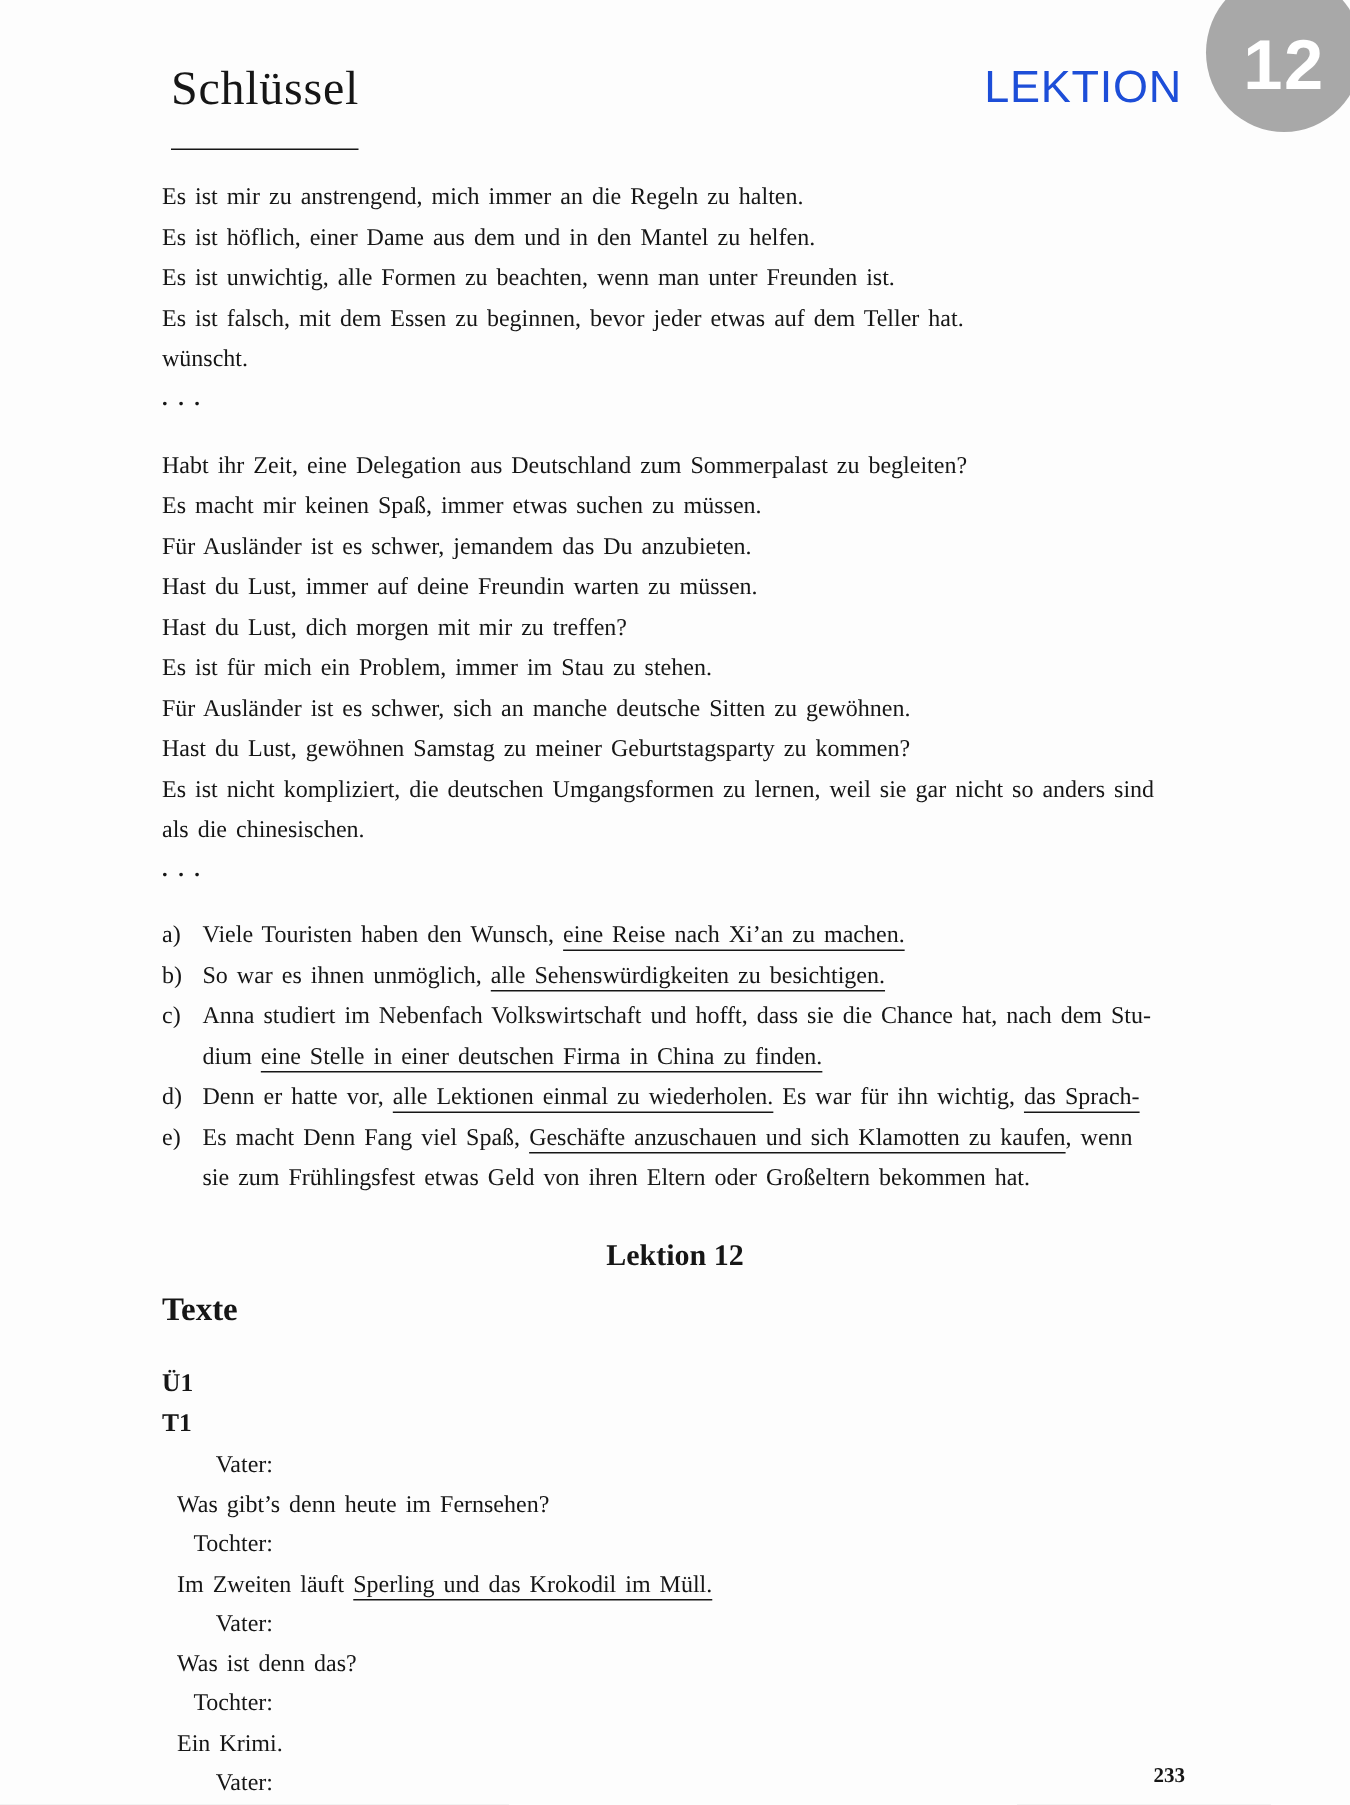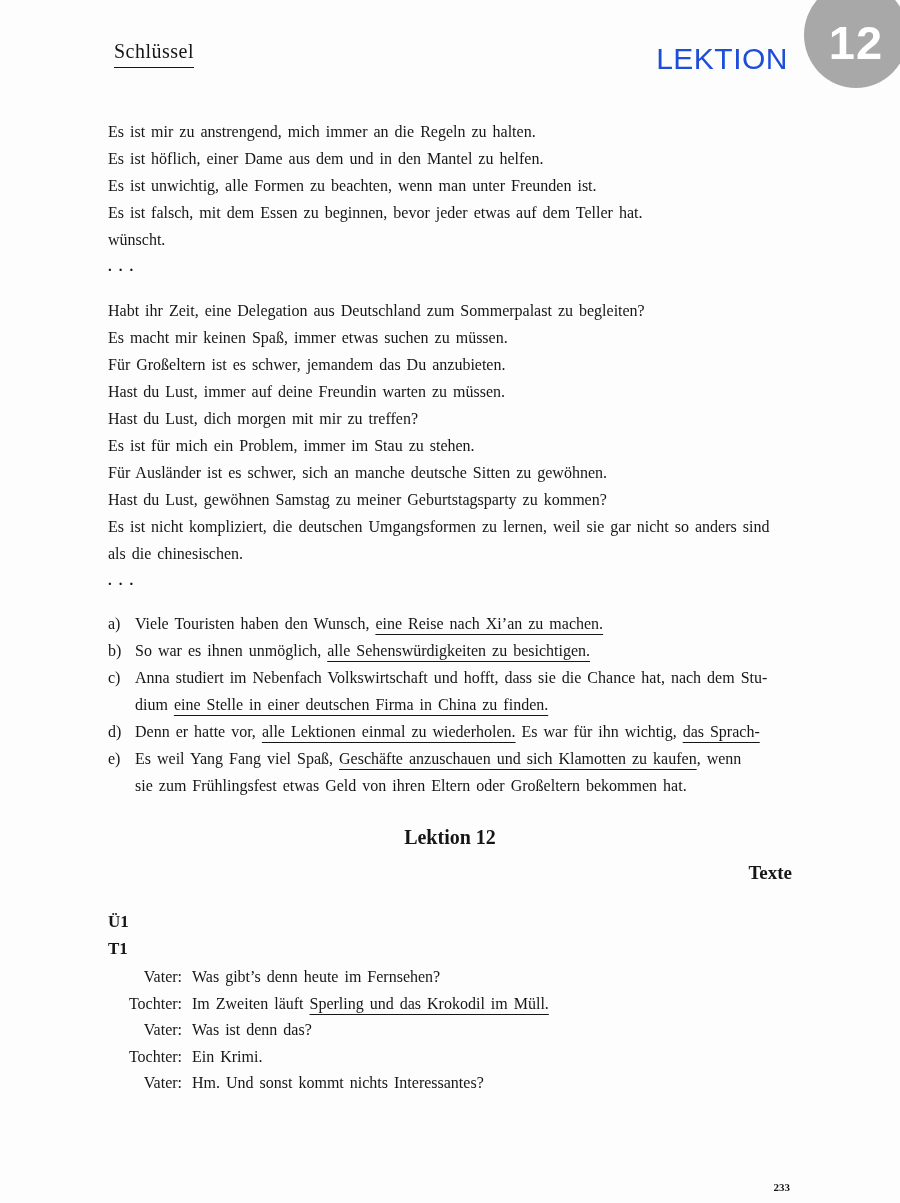--- a/index.html
+++ b/index.html
@@ -4,22 +4,22 @@
 <style>
   html,body{margin:0;padding:0;background:#e9e9e9;}
   .page{
     position:relative;width:900px;height:1203px;margin:0 auto;
     background:#fdfdfd;color:#161616;overflow:hidden;
     font-family:"Liberation Serif", serif;
   }
   
   .doc-title{
     position:absolute;left:114px;top:40px;
-    font-size:20px;letter-spacing:.5px;
-    border-bottom:1.5px solid #161616;padding-bottom:4px;
+    font-size:32px;letter-spacing:.5px;
+    border-bottom:1.5px solid #161616;padding-bottom:22px;
   }
   .lektion-label{
     position:absolute;right:112px;top:42px;
     font-family:"Liberation Sans", sans-serif;
     font-size:30px;letter-spacing:.5px;color:#1d4ed8;
   }
   .lektion-badge{
     position:absolute;top:-18px;right:-8px;width:104px;height:106px;
     border-radius:50%;display:flex;align-items:center;justify-content:center;
   }
@@ -38,30 +38,30 @@
   }
   .block1{margin-top:118px;}
   .block2{margin-top:17px;}
   .u9{margin-top:16px;}
   .u9-head{font-size:16px;line-height:27px;}
   .u9-label{font-weight:bold;font-size:17px;}
   .u9-note{margin-left:26px;}
   .li{position:relative;padding-left:27px;}
   .li .marker{position:absolute;left:0;top:0;font-size:16px;line-height:27px;}
   .sec-heading{margin-top:21px;text-align:center;font-weight:bold;font-size:20px;line-height:35px;}
-  .sec-subtitle{text-align:right;font-weight:bold;font-size:19px;line-height:35px;}
+  .sec-subtitle{text-align:left;font-weight:bold;font-size:22px;line-height:35px;}
   .ex-label{margin-top:18px;font-weight:bold;font-size:17px;line-height:27px;}
   .tx-label{font-weight:bold;font-size:17px;line-height:27px;}
   .dialogue{margin-top:2px;}
-  .drow{display:flex;font-size:16px;line-height:26.5px;word-spacing:2px;}
+  .drow{display:flex;font-size:16px;line-height:26.5px;word-spacing:2px;flex-direction:column;}
   .dlabel{width:74px;flex:none;text-align:right;}
   .dtext{margin-left:10px;white-space:nowrap;}
   .page-number{
     position:absolute;right:110px;bottom:10px;
-    font-weight:bold;font-size:11px;
+    font-weight:bold;font-size:14px;
   }
 </style>
 </head>
 <body>
 
 <div class="page" style="background: rgb(253, 253, 253); color: rgb(22, 22, 22);">
 
   <div class="doc-title">Schlüssel</div>
   <div class="lektion-label">LEKTION</div>
   <div class="lektion-badge" style="background: rgb(168, 168, 168);">
@@ -75,21 +75,21 @@
       <div class="line">Es ist höflich, einer Dame aus dem und in den Mantel zu helfen.</div>
       <div class="line">Es ist unwichtig, alle Formen zu beachten, wenn man unter Freunden ist.</div>
       <div class="line">Es ist falsch, mit dem Essen zu beginnen, bevor jeder etwas auf dem Teller hat.</div>
       <div class="line">wünscht.</div>
       <div class="line dots">...</div>
     </div>
 
     <div class="block2">
       <div class="line">Habt ihr Zeit, eine Delegation aus Deutschland zum Sommerpalast zu begleiten?</div>
       <div class="line">Es macht mir keinen Spaß, immer etwas suchen zu müssen.</div>
-      <div class="line">Für Großeltern ist es schwer, jemandem das Du anzubieten.</div>
+      <div class="line">Für Ausländer ist es schwer, jemandem das Du anzubieten.</div>
       <div class="line">Hast du Lust, immer auf deine Freundin warten zu müssen.</div>
       <div class="line">Hast du Lust, dich morgen mit mir zu treffen?</div>
       <div class="line">Es ist für mich ein Problem, immer im Stau zu stehen.</div>
       <div class="line">Für Ausländer ist es schwer, sich an manche deutsche Sitten zu gewöhnen.</div>
       <div class="line">Hast du Lust, gewöhnen Samstag zu meiner Geburtstagsparty zu kommen?</div>
       <div class="line">Es ist nicht kompliziert, die deutschen Umgangsformen zu lernen, weil sie gar nicht so anders sind</div>
       <div class="line">als die chinesischen.</div>
       <div class="line dots">...</div>
     </div>
 
@@ -107,21 +107,21 @@
         <span class="marker">c)</span>
         <div class="line"><span>Anna studiert im Nebenfach Volkswirtschaft und hofft, dass sie die Chance hat, nach dem Stu-</span></div>
         <div class="line"><span>dium </span><span class="ul">eine Stelle in einer deutschen Firma in China zu finden.</span></div>
       </div>
       <div class="li">
         <span class="marker">d)</span>
         <div class="line"><span>Denn er hatte vor, </span><span class="ul">alle Lektionen einmal zu wiederholen.</span><span> Es war für ihn wichtig, </span><span class="ul">das Sprach-</span></div>
       </div>
       <div class="li">
         <span class="marker">e)</span>
-        <div class="line"><span>Es weil Yang Fang viel Spaß, </span><span class="ul">Geschäfte anzuschauen und sich Klamotten zu kaufen</span><span>, wenn</span></div>
+        <div class="line"><span>Es macht Denn Fang viel Spaß, </span><span class="ul">Geschäfte anzuschauen und sich Klamotten zu kaufen</span><span>, wenn</span></div>
         <div class="line"><span>sie zum Frühlingsfest etwas Geld von ihren Eltern oder Großeltern bekommen hat.</span></div>
       </div>
     </div>
 
     <div class="sec-heading">Lektion 12</div>
     <div class="sec-subtitle">Texte</div>
 
     <div class="ex-label">Ü1</div>
     <div class="tx-label">T1</div>
 

